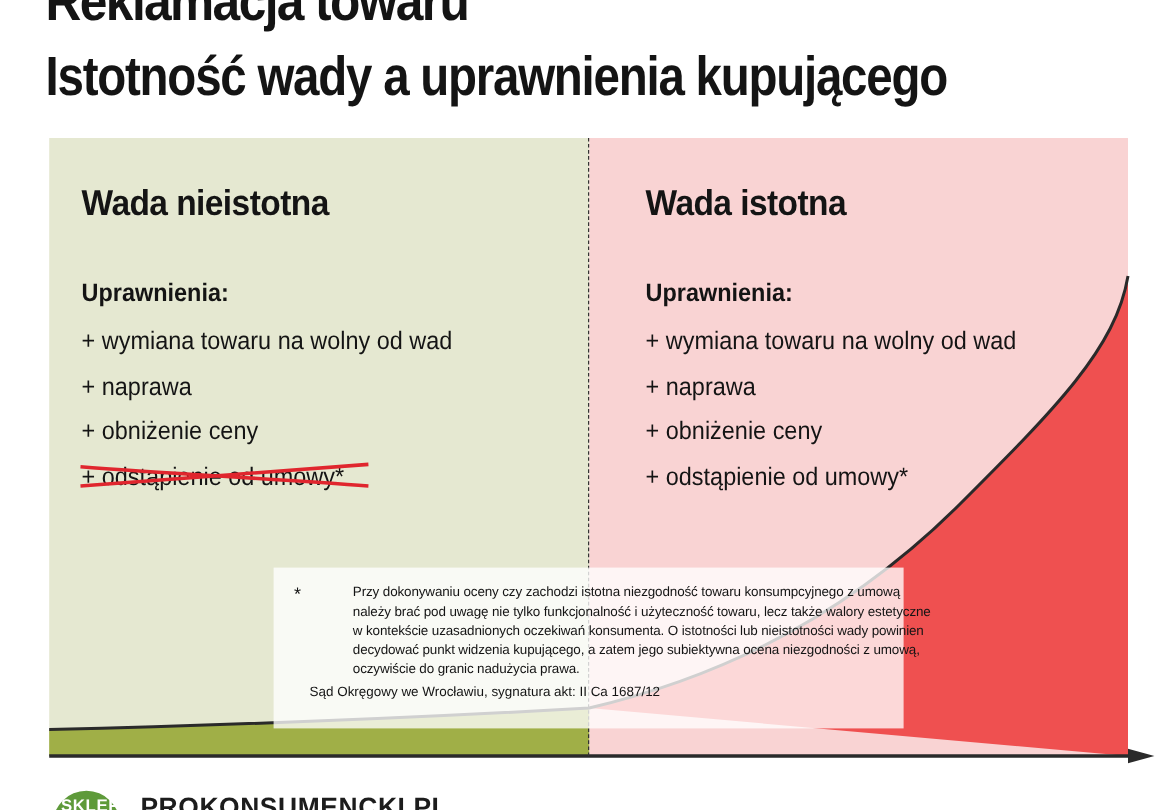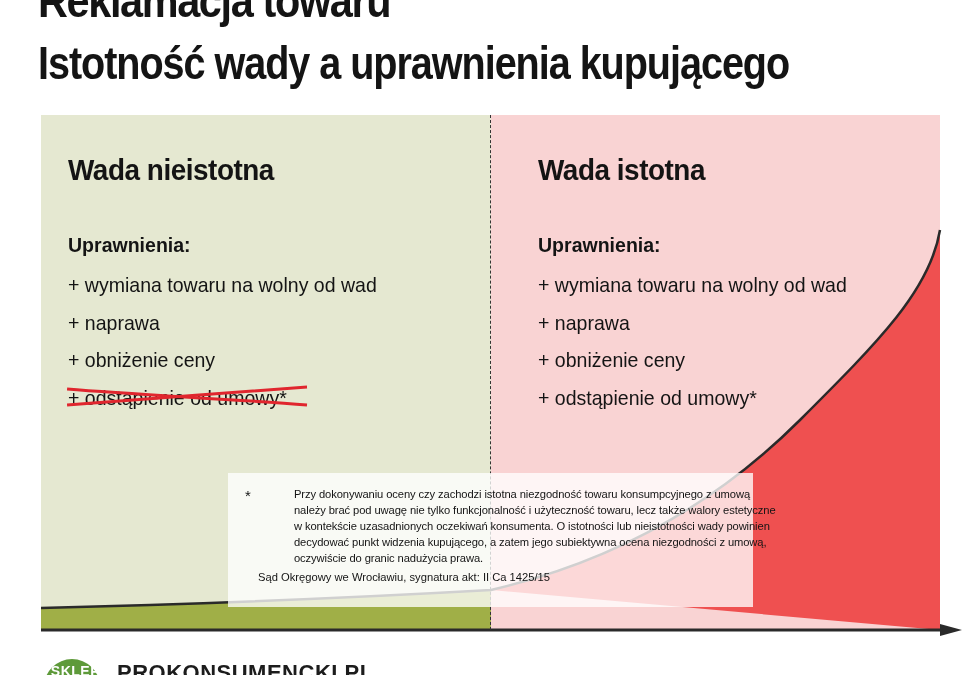--- a/index.html
+++ b/index.html
@@ -116,19 +116,19 @@
 <ul class="rights-list" style="left:538px; top:266px;">
   <li>+ wymiana towaru na wolny od wad</li>
   <li>+ naprawa</li>
   <li>+ obniżenie ceny</li>
   <li>+ odstąpienie od umowy*</li>
 </ul>
 
 <div class="note-box">
   <span class="note-star">*</span>
   <div class="note-text">Przy dokonywaniu oceny czy zachodzi istotna niezgodność towaru konsumpcyjnego z umową należy brać pod uwagę nie tylko funkcjonalność i użyteczność towaru, lecz także walory estetyczne w kontekście uzasadnionych oczekiwań konsumenta. O istotności lub nieistotności wady powinien decydować punkt widzenia kupującego, a zatem jego subiektywna ocena niezgodności z umową, oczywiście do granic nadużycia prawa.</div>
-  <div class="note-source">Sąd Okręgowy we Wrocławiu, sygnatura akt: II Ca 1425/15</div>
+  <div class="note-source">Sąd Okręgowy we Wrocławiu, sygnatura akt: II Ca 1687/12</div>
 </div>
 
 <div class="logo">
   <span>SKLEP</span>
 </div>
 <div class="brand">PROKONSUMENCKI.PL</div>
 
 </body></html>

